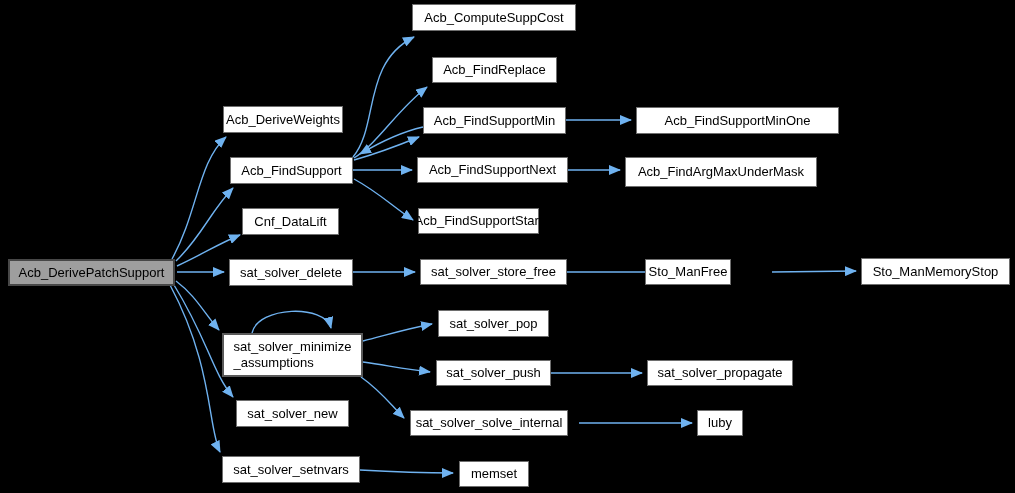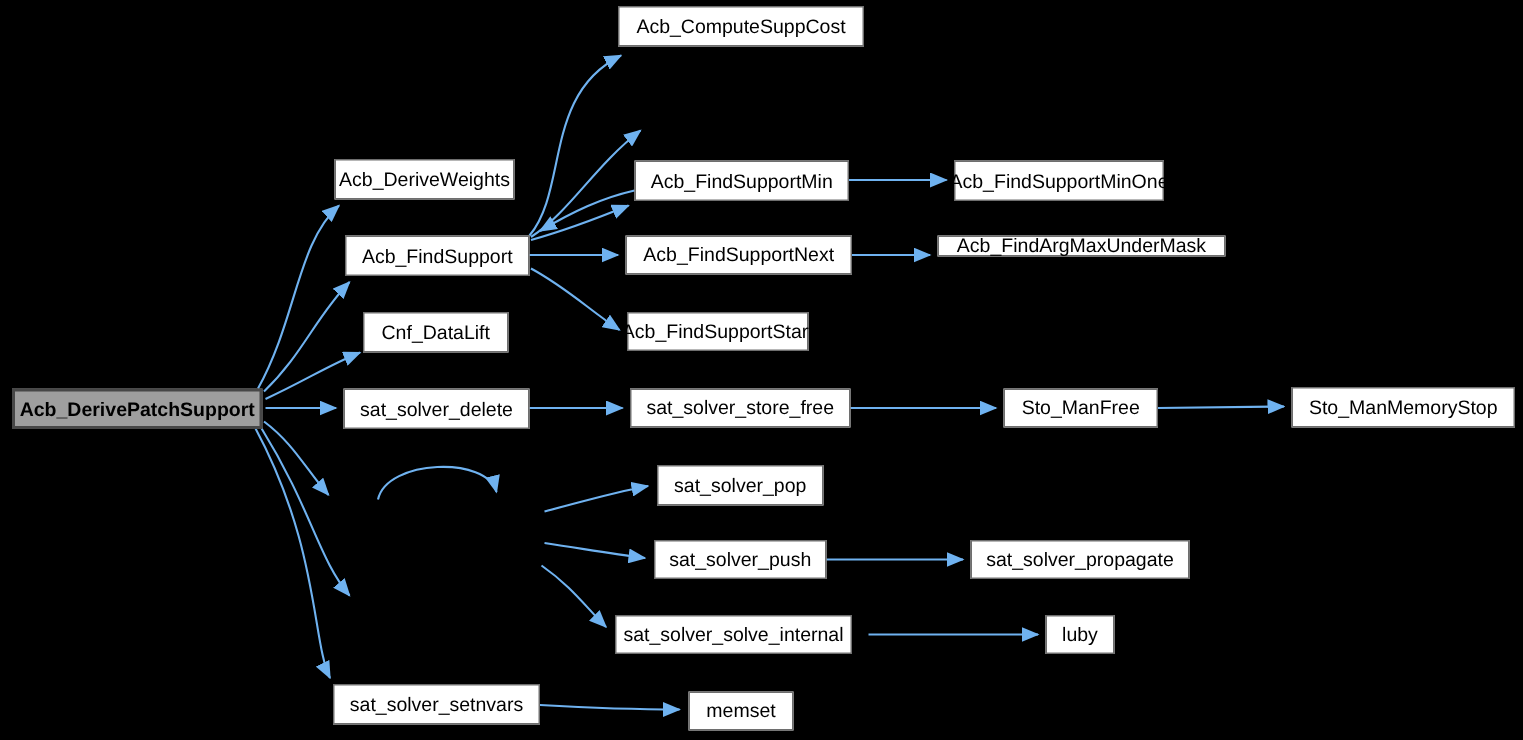--- a/index.html
+++ b/index.html
@@ -20,21 +20,21 @@
   .edge{fill:none;stroke:var(--edge);stroke-width:1.4px;}
   .arrowhead{fill:var(--edge);}
   .node{
     position:absolute;box-sizing:border-box;
     background:var(--node-fill);border:1px solid var(--node-border);
     color:var(--text);font-size:13px;line-height:1.22;
     display:flex;align-items:center;justify-content:center;text-align:left;
     white-space:pre-line;cursor:pointer;
   }
   .node.root{
-    background:var(--root-fill);border:2px solid var(--root-border);font-size:13px;font-weight:bold;
+    background:var(--root-fill);border:2px solid var(--root-border);font-size:13px;
   }
   .node.emph{border-width:2px;border-color:#5a5a5a;}
 </style>
 </head>
 <body>
 
 <div id="canvas">
 
   <svg id="edges" viewBox="0 0 1015 493" xmlns="http://www.w3.org/2000/svg">
     <defs>
@@ -67,30 +67,34 @@
     <path class="edge" marker-end="url(#arrow)" d="M 551 373 L 642 373"></path>
     <path class="edge" marker-end="url(#arrow)" d="M 579 423 L 692 423"></path>
     <path class="edge" marker-end="url(#arrow)" d="M 360 470 C 395 472, 420 473, 453 473"></path>
   </svg>
 
   <div class="node root" style="left:8px;top:259px;width:167px;height:27px">Acb_DerivePatchSupport</div>
   <div class="node" style="left:223px;top:106px;width:120px;height:27px">Acb_DeriveWeights</div>
   <div class="node" style="left:230px;top:157px;width:123px;height:27px">Acb_FindSupport</div>
   <div class="node" style="left:242px;top:208px;width:97px;height:27px">Cnf_DataLift</div>
   <div class="node" style="left:229px;top:259px;width:124px;height:27px">sat_solver_delete</div>
+  <div class="node emph" style="left:222px;top:333px;width:141px;height:44px">sat_solver_minimize
+_assumptions</div>
+  <div class="node" style="left:236px;top:400px;width:113px;height:27px">sat_solver_new</div>
   <div class="node" style="left:222px;top:456px;width:138px;height:27px">sat_solver_setnvars</div>
   <div class="node" style="left:412px;top:4px;width:164px;height:27px">Acb_ComputeSuppCost</div>
+  <div class="node" style="left:432px;top:57px;width:125px;height:26px">Acb_FindReplace</div>
   <div class="node" style="left:423px;top:107px;width:143px;height:27px">Acb_FindSupportMin</div>
   <div class="node" style="left:417px;top:157px;width:151px;height:26px">Acb_FindSupportNext</div>
   <div class="node" style="left:418px;top:208px;width:121px;height:26px">Acb_FindSupportStart</div>
   <div class="node" style="left:420px;top:259px;width:147px;height:26px">sat_solver_store_free</div>
   <div class="node" style="left:438px;top:310px;width:111px;height:27px">sat_solver_pop</div>
   <div class="node" style="left:436px;top:360px;width:115px;height:26px">sat_solver_push</div>
   <div class="node" style="left:410px;top:410px;width:158px;height:26px">sat_solver_solve_internal</div>
   <div class="node" style="left:459px;top:461px;width:70px;height:26px">memset</div>
-  <div class="node" style="left:636px;top:107px;width:140px;height:27px">Acb_FindSupportMinOne</div>
-  <div class="node" style="left:625px;top:157px;width:192px;height:14px">Acb_FindArgMaxUnderMask</div>
-  <div class="node" style="left:669px;top:259px;width:103px;height:26px">Sto_ManFree</div>
+  <div class="node" style="left:636px;top:107px;width:203px;height:27px">Acb_FindSupportMinOne</div>
+  <div class="node" style="left:625px;top:157px;width:192px;height:30px">Acb_FindArgMaxUnderMask</div>
+  <div class="node" style="left:645px;top:259px;width:86px;height:26px">Sto_ManFree</div>
   <div class="node" style="left:647px;top:360px;width:146px;height:26px">sat_solver_propagate</div>
   <div class="node" style="left:697px;top:410px;width:46px;height:26px">luby</div>
   <div class="node" style="left:861px;top:258px;width:149px;height:27px">Sto_ManMemoryStop</div>
 
 </div>
 
 </body></html>

